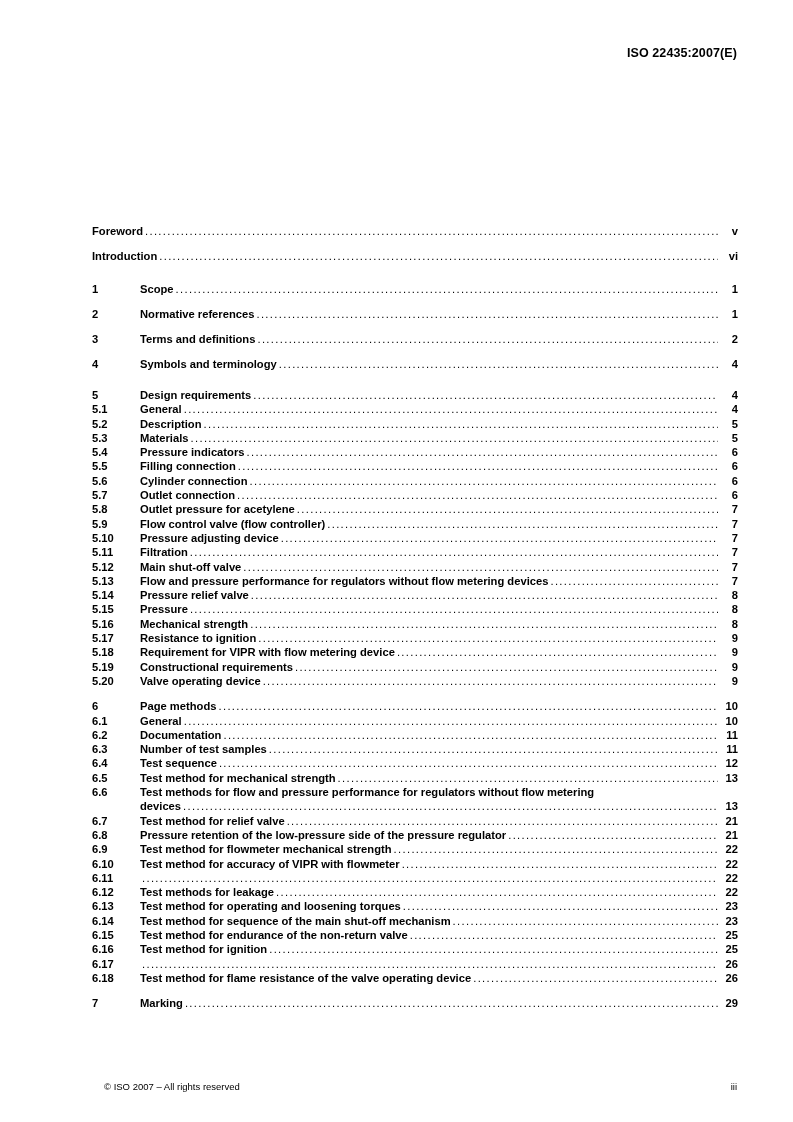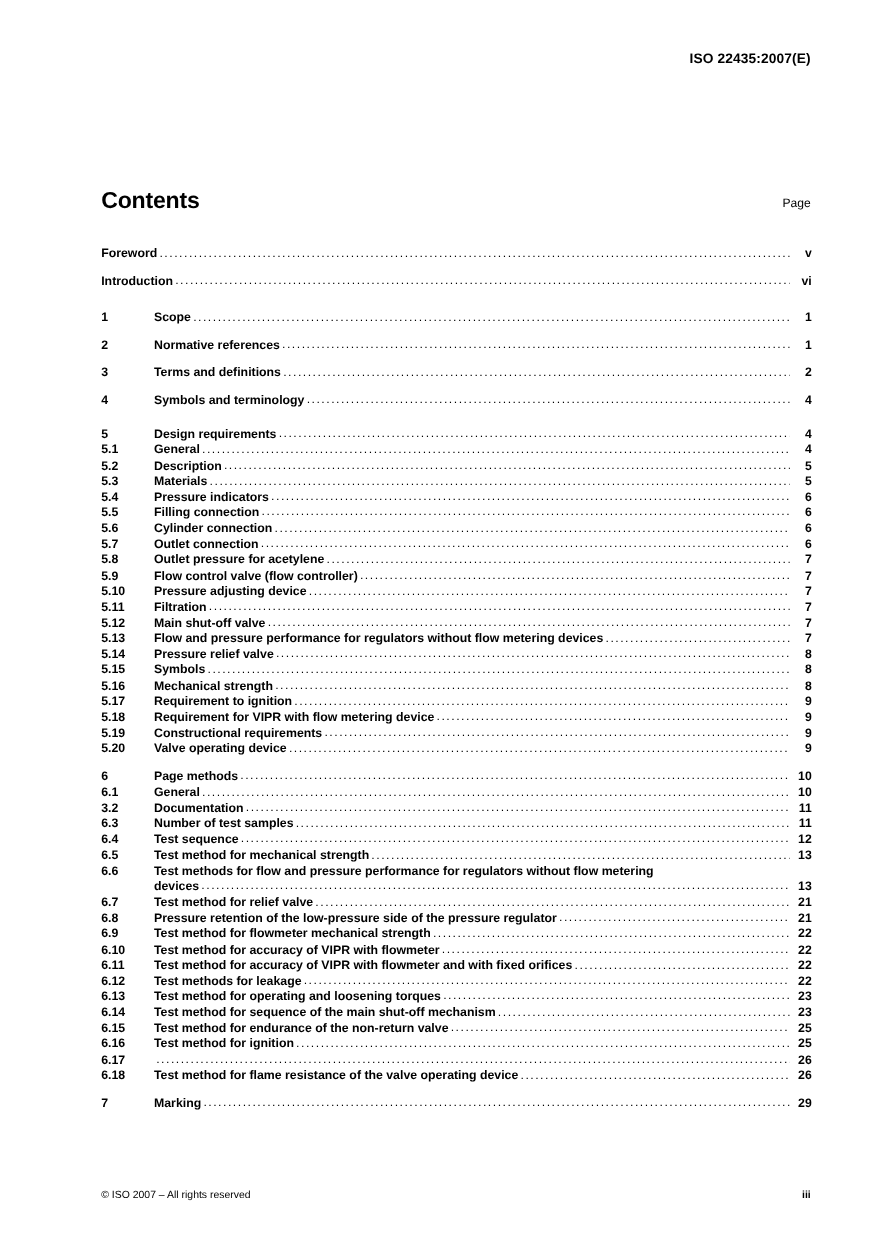--- a/index.html
+++ b/index.html
@@ -123,44 +123,40 @@
   .gap-md { height: 11px; }
 
   
   .toc-entry.wrap-first { line-height: 14.3px; }
   .toc-entry.wrap-second .num { visibility: hidden; }
 
   
   .footer {
     position: absolute;
     bottom: 30px;
-    left: 92px;
+    left: 104px;
     right: 56px;
     display: flex;
     justify-content: space-between;
     align-items: flex-end;
     font-size: 9.5px;
     font-weight: normal;
   }
   .footer .folio {
     font-size: 9.5px;
-    font-weight: bold;
+    font-weight: normal;
   }
 </style>
 </head>
 <body>
 
 <div class="page">
 
   <div class="doc-header">ISO 22435:2007(E)</div>
 
-  <div class="title-row">
-    <div class="contents-title">Contents</div>
-    <div class="page-label">Page</div>
-  </div>
 
   <div class="toc" id="toc-root">
       <div class="toc-entry major nonum">
         <span class="label-wrap">
           <span class="label">Foreword</span>
           <span class="leader">............................................................................................................................................................................................................................</span>
           <span class="pg">v</span>
         </span>
       </div>
       <div class="toc-entry major nonum">
@@ -320,37 +316,37 @@
         <span class="num">5.14</span>
         <span class="label-wrap">
           <span class="label">Pressure relief valve</span>
           <span class="leader">............................................................................................................................................................................................................................</span>
           <span class="pg">8</span>
         </span>
       </div>
       <div class="toc-entry sec">
         <span class="num">5.15</span>
         <span class="label-wrap">
-          <span class="label">Symbols</span>
+          <span class="label">Pressure</span>
           <span class="leader">............................................................................................................................................................................................................................</span>
           <span class="pg">8</span>
         </span>
       </div>
       <div class="toc-entry sec">
         <span class="num">5.16</span>
         <span class="label-wrap">
           <span class="label">Mechanical strength</span>
           <span class="leader">............................................................................................................................................................................................................................</span>
           <span class="pg">8</span>
         </span>
       </div>
       <div class="toc-entry sec">
         <span class="num">5.17</span>
         <span class="label-wrap">
-          <span class="label">Requirement to ignition</span>
+          <span class="label">Resistance to ignition</span>
           <span class="leader">............................................................................................................................................................................................................................</span>
           <span class="pg">9</span>
         </span>
       </div>
       <div class="toc-entry sec">
         <span class="num">5.18</span>
         <span class="label-wrap">
           <span class="label">Requirement for VIPR with flow metering device</span>
           <span class="leader">............................................................................................................................................................................................................................</span>
           <span class="pg">9</span>
@@ -383,21 +379,21 @@
       </div>
       <div class="toc-entry sec">
         <span class="num">6.1</span>
         <span class="label-wrap">
           <span class="label">General</span>
           <span class="leader">............................................................................................................................................................................................................................</span>
           <span class="pg">10</span>
         </span>
       </div>
       <div class="toc-entry sec">
-        <span class="num">3.2</span>
+        <span class="num">6.2</span>
         <span class="label-wrap">
           <span class="label">Documentation</span>
           <span class="leader">............................................................................................................................................................................................................................</span>
           <span class="pg">11</span>
         </span>
       </div>
       <div class="toc-entry sec">
         <span class="num">6.3</span>
         <span class="label-wrap">
           <span class="label">Number of test samples</span>
@@ -463,21 +459,20 @@
         <span class="num">6.10</span>
         <span class="label-wrap">
           <span class="label">Test method for accuracy of VIPR with flowmeter</span>
           <span class="leader">............................................................................................................................................................................................................................</span>
           <span class="pg">22</span>
         </span>
       </div>
       <div class="toc-entry sec">
         <span class="num">6.11</span>
         <span class="label-wrap">
-          <span class="label">Test method for accuracy of VIPR with flowmeter and with fixed orifices</span>
           <span class="leader">............................................................................................................................................................................................................................</span>
           <span class="pg">22</span>
         </span>
       </div>
       <div class="toc-entry sec">
         <span class="num">6.12</span>
         <span class="label-wrap">
           <span class="label">Test methods for leakage</span>
           <span class="leader">............................................................................................................................................................................................................................</span>
           <span class="pg">22</span>

